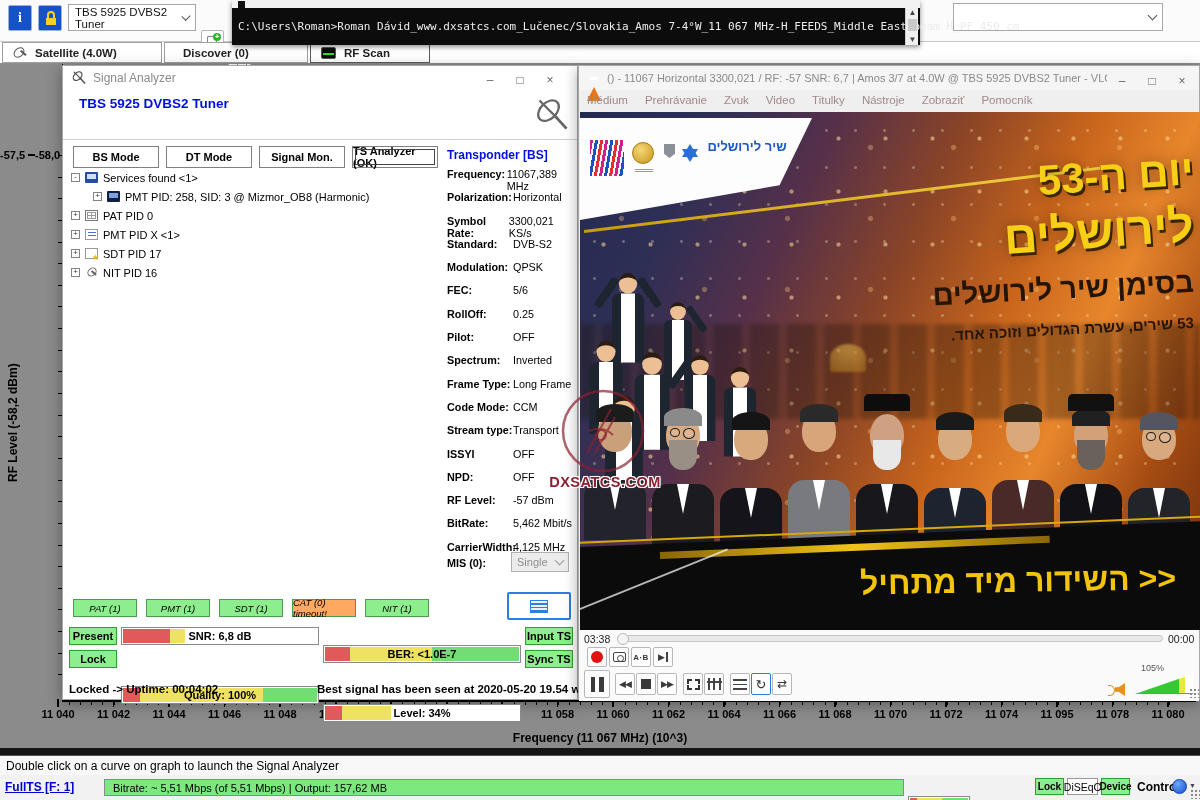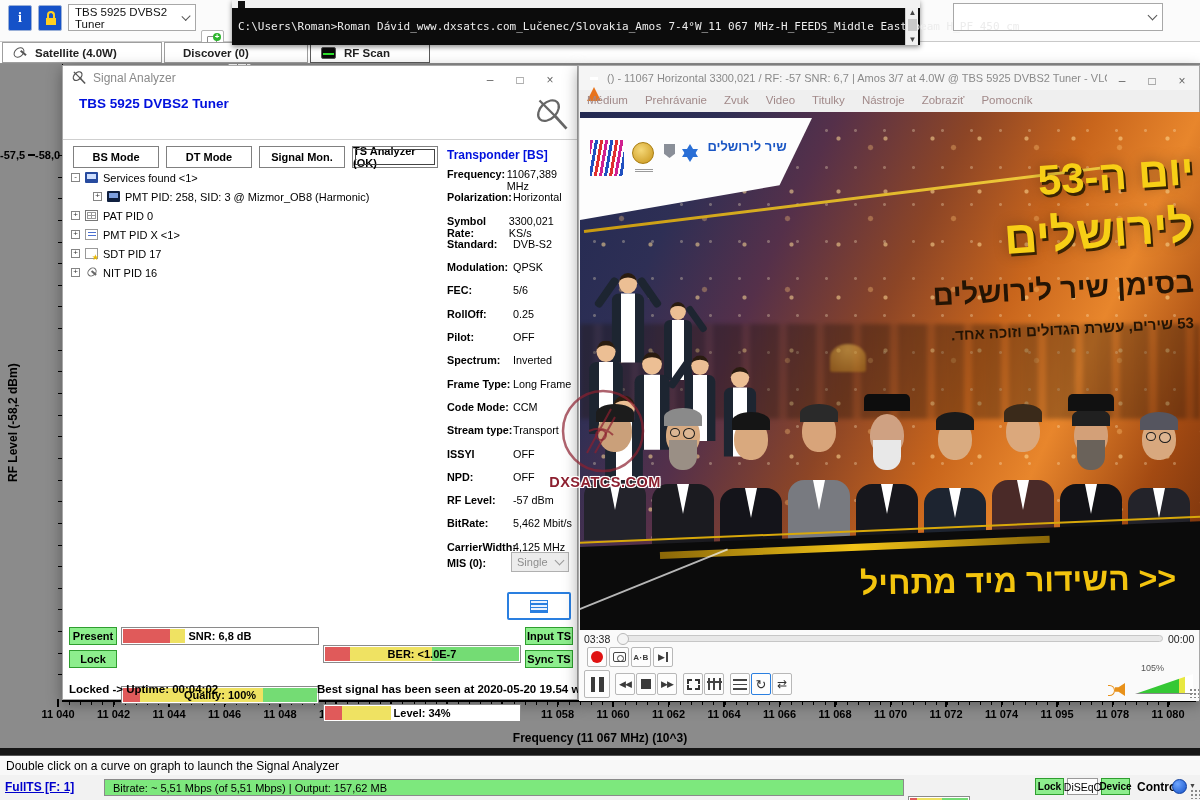--- a/index.html
+++ b/index.html
@@ -478,20 +478,38 @@
           <span class="tpl">CarrierWidth:</span>
           <span class="tpv">4,125 MHz</span>
         </div>
       </div>
     <div class="abs tpl" style="left:384px;top:491px;">MIS (0):</div>
     <div class="abs mis-select" style="left:448px;top:486px;width:58px;height:20px;">
       <span>Single</span>
       <span class="chev" style="border-color:#999;"></span>
     </div>
 
+    <div class="abs pidrow" style="left:10px;top:533px;">
+
+    <div class="pidbtn" style="background: rgb(141, 238, 141);">
+          <span>PAT (1)</span>
+        </div>
+        <div class="pidbtn" style="background: rgb(141, 238, 141);">
+          <span>PMT (1)</span>
+        </div>
+        <div class="pidbtn" style="background: rgb(141, 238, 141);">
+          <span>SDT (1)</span>
+        </div>
+        <div class="pidbtn" style="background: rgb(255, 168, 96);">
+          <span>CAT (0) timeout!</span>
+        </div>
+        <div class="pidbtn" style="background: rgb(141, 238, 141);">
+          <span>NIT (1)</span>
+        </div>
+      </div>
     <div class="abs tsbtn" style="left:444px;top:526px;width:64px;height:28px;">
         <i></i>
       </div>
 
     <div class="abs gbtn" style="left:6px;top:561px;width:48px;height:18px;">Present</div>
     <div class="abs bar" style="left:58px;top:561px;width:198px;height:18px;">
       <div class="segs">
           <span class="seg" style="background: rgb(224, 90, 90); width: 24%;"></span>
           <span class="seg" style="background: rgb(239, 226, 98); width: 8%;"></span>
         </div>

